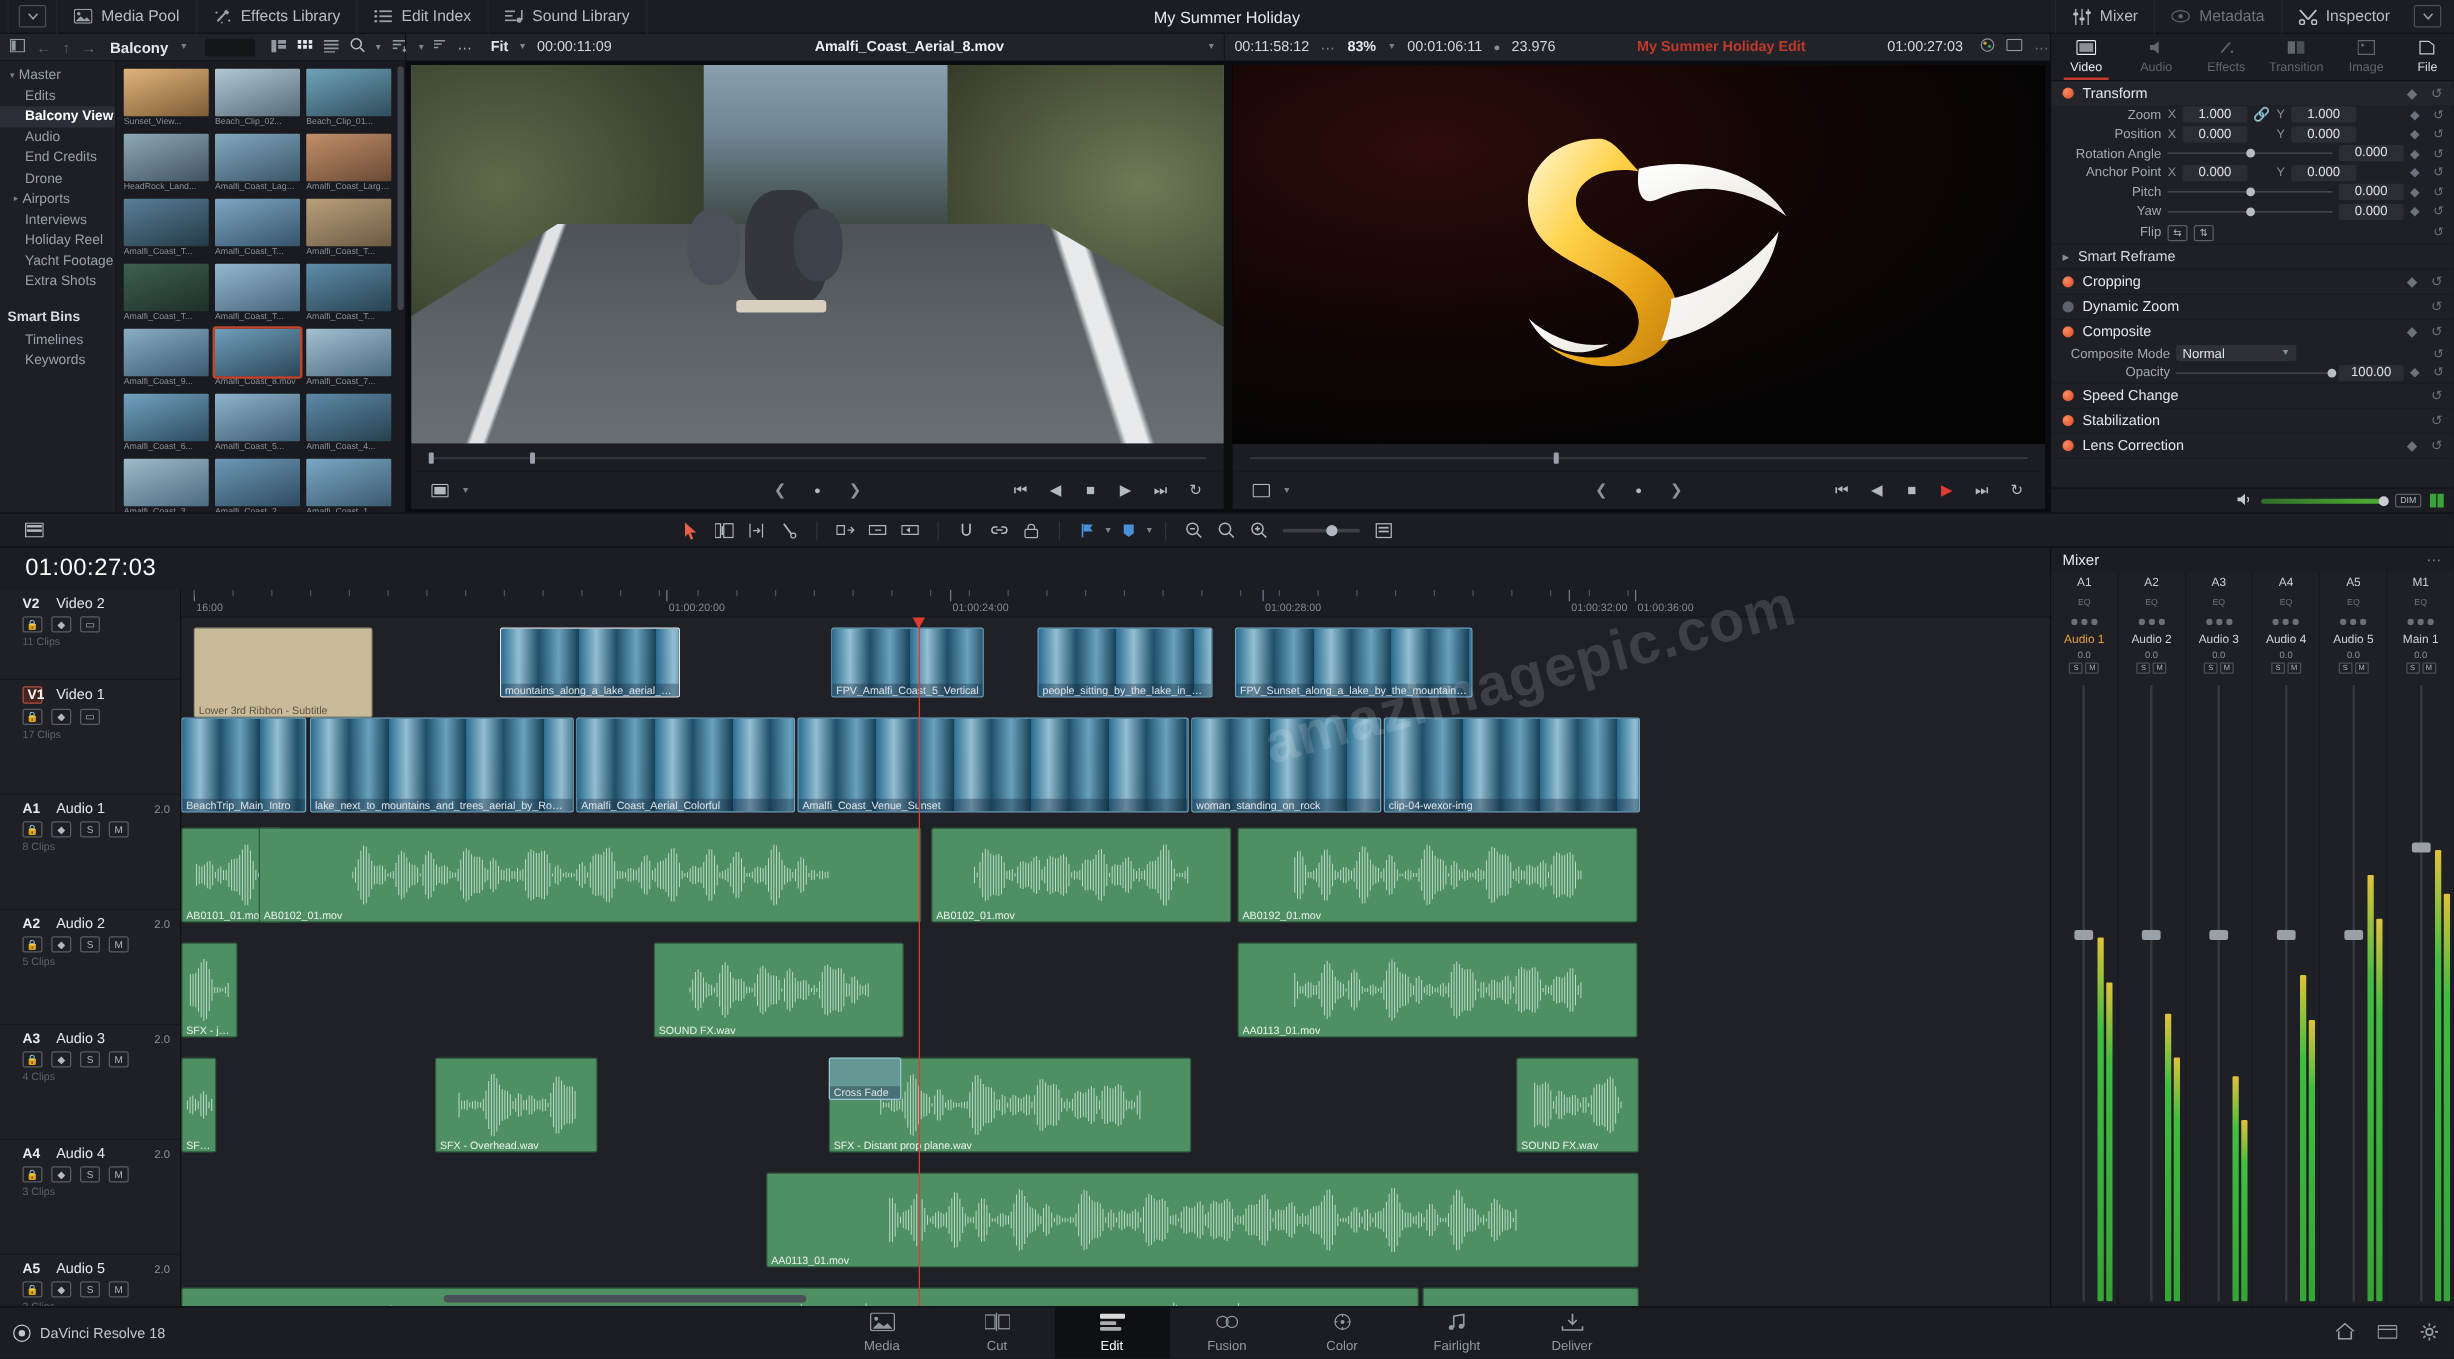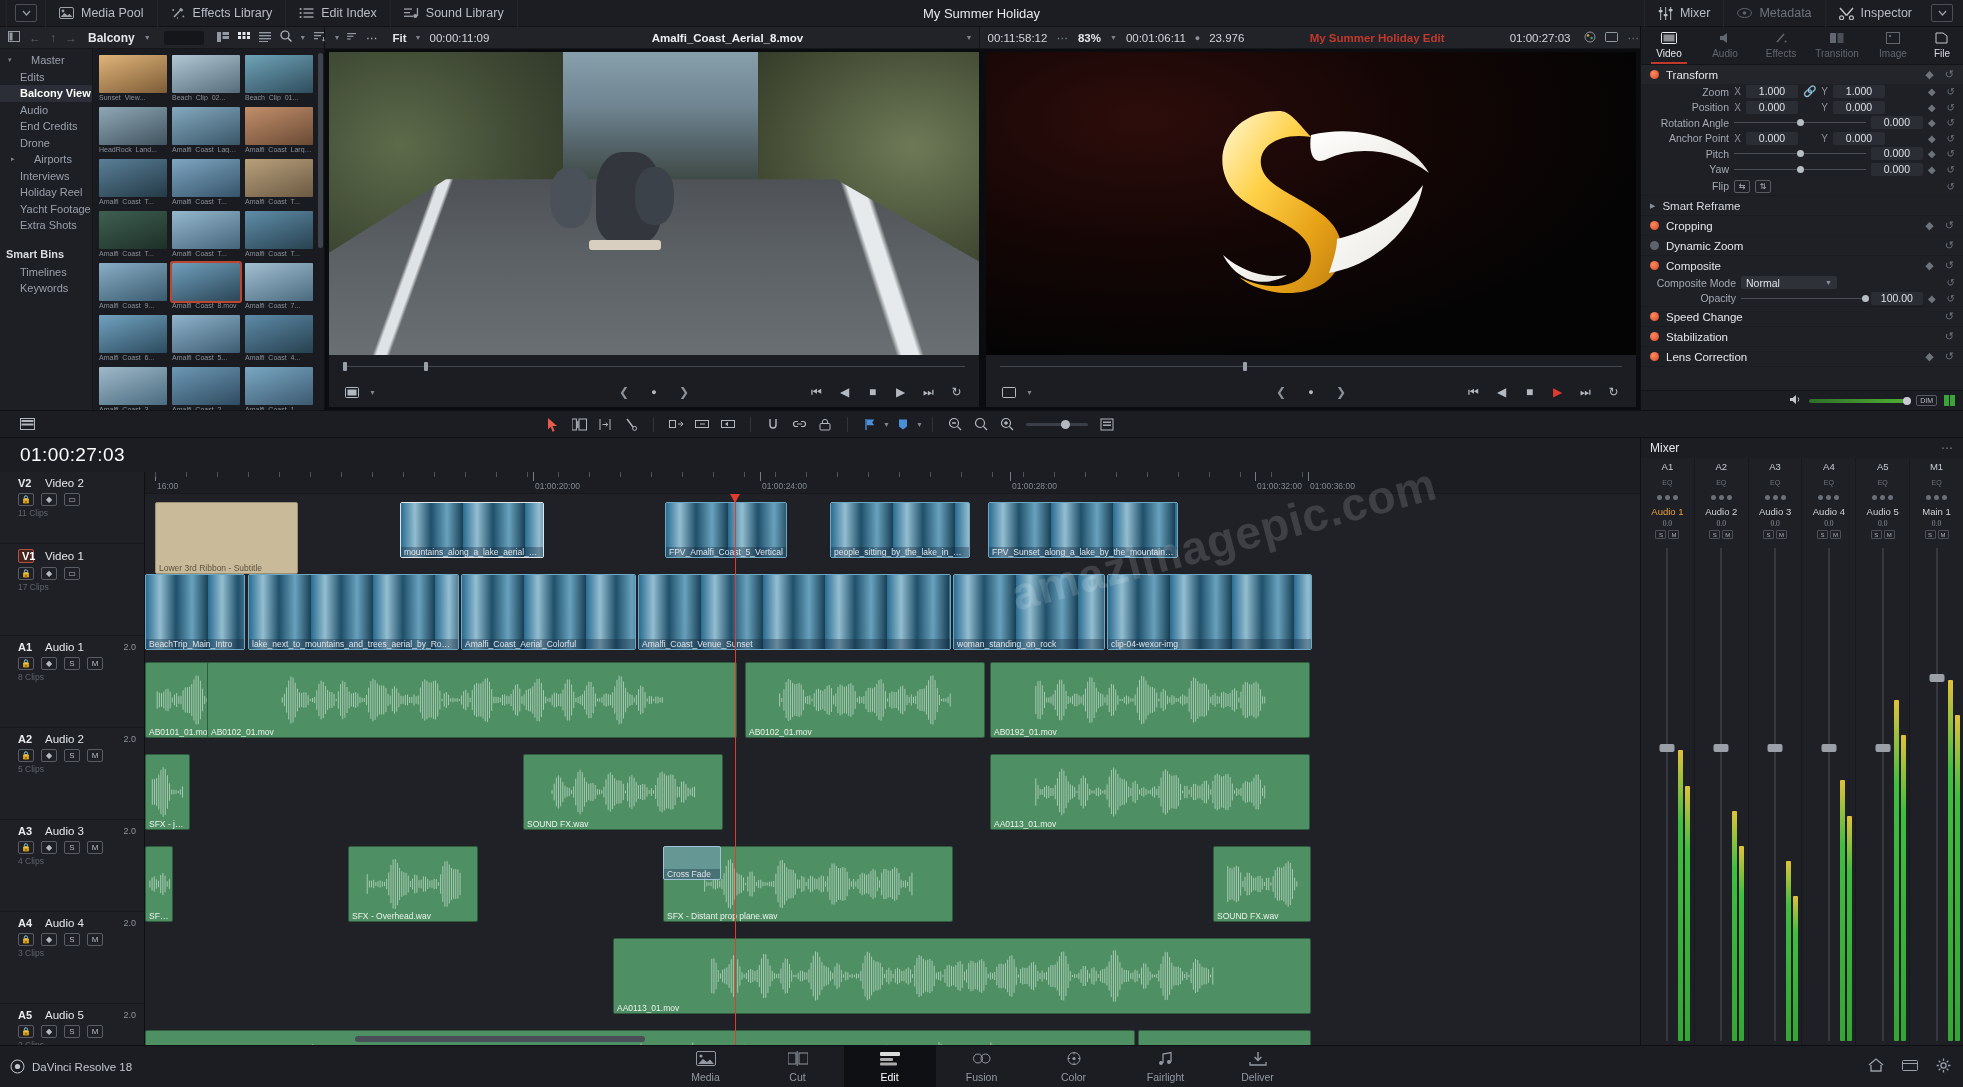--- a/index.html
+++ b/index.html
@@ -47,21 +47,21 @@
   }
   .mp-name{ color:#e3e6ea; font-size:12px; font-weight:600; margin-left:2px;}
   .mp-search{
     flex:1; height:14px; background:#14161a; border-radius:2px; margin:0 4px;
     min-width:40px;
   }
   .mp-body{ flex:1; display:flex; overflow:hidden; }
   .mp-bins{ width:93px; background:#1d1f25; border-right:1px solid #14161a; padding-top:3px; font-size:11px; }
   .bin{
     height:16.5px; display:flex; align-items:center; padding-left:8px; color:#9aa0ab;
-    white-space:nowrap; gap:16px;
+    white-space:nowrap; gap:0;
   }
   .bin.indent{ padding-left:20px; }
   .bin.sel{ background:#2b2e36; color:#ffffff; font-weight:600; }
   .bin .arrow{ font-size:7px; color:#7d838d; width:7px; }
   .bin-sect{ margin-top:14px; color:#d7dade; font-weight:600; font-size:11px; padding-left:6px; }
   .mp-grid{
     flex:1; background:#191b20; padding:6px 4px 0 6px; display:flex; flex-wrap:wrap;
     gap:6px 5px; align-content:flex-start; overflow:hidden; position:relative;
   }
   .thumb{ width:68px; }
@@ -214,21 +214,21 @@
   .mx-hd .dots{ margin-left:auto; color:#7b8089; letter-spacing:1px;}
   .mx-strips{ flex:1; display:flex; }
   .strip{ flex:1; border-right:1px solid #17191e; display:flex; flex-direction:column; align-items:center; min-width:0;}
   .strip:last-child{ border-right:none;}
   .mx-name{ font-size:9.5px; color:#c8cdd4; margin-top:3px;}
   .mx-eq{ height:20px; display:flex; align-items:center; justify-content:center; gap:2px; color:#6e737b; font-size:7px;}
   .mx-knobs{ display:flex; gap:3px; margin:3px 0;}
   .knob{ width:5px;height:5px;border-radius:50%; background:#6a6f78;}
   .mx-name2{ font-size:9.5px; margin-top:3px;}
   .mx-name2.on{ color:#e9a13b;}
-  .mx-db{ font-size:7.5px; color:#8b9099; margin-top:2px;font-family:Liberation Serif, serif;}
+  .mx-db{ font-size:7.5px; color:#8b9099; margin-top:2px;}
   .mx-sm{ display:flex; gap:2px; margin:2px 0;}
   .sm{ width:11px;height:9px; border:1px solid #4b4f58; border-radius:1px; font-size:6px;
        display:flex;align-items:center;justify-content:center; color:#aeb3bb;}
   .mx-fader{ flex:1; width:100%; position:relative; margin-top:3px;}
   .fader-trk{ position:absolute; left:50%; top:4px; bottom:4px; width:2px; background:#35383f; transform:translateX(-50%);}
   .fader-kn{ position:absolute; left:50%; width:15px;height:8px; background:#9ba0a8; border-radius:2px; transform:translateX(-50%);}
   .mtr{ position:absolute; width:5px; bottom:4px; border-radius:1px;}
 
   
   .bottom{ height:42px; background:#1b1d23; border-top:1px solid #0d0f13; display:flex;

